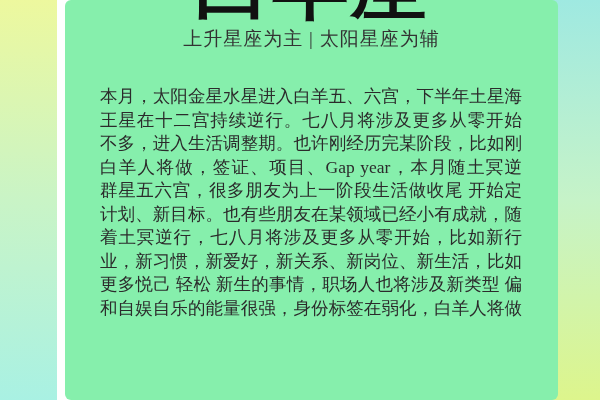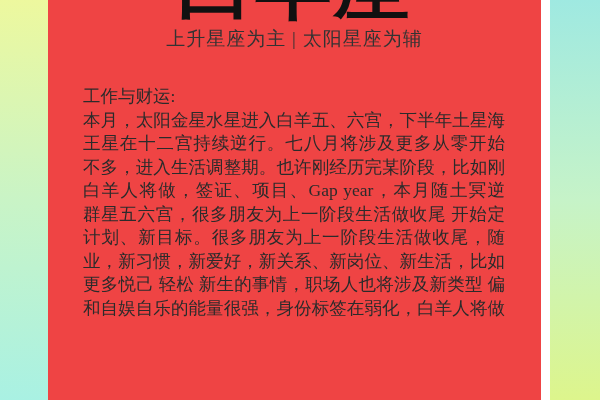--- a/index.html
+++ b/index.html
@@ -24,25 +24,26 @@
     width: 57px;
     background: linear-gradient(180deg, #edf89e 0%, #c9f4c6 50%, #a9f1e3 100%);
   }
   .bg-right {
     right: 0;
     width: 50px;
     background: linear-gradient(180deg, #9fe9e1 0%, #c6f3c8 50%, #ddf58c 100%);
   }
   .card {
     position: absolute;
-    left: 48px;
+    left: 65px;
     top: 0;
     bottom: 0;
     width: 493px;
-    background: #ef4444;
+    background: #86efac;
+    border-radius: 6px;
   }
   .big-title {
     position: absolute;
     top: -53px;
     left: 0;
     right: 0;
     text-align: center;
     font-family: "Liberation Sans", "DejaVu Sans", sans-serif;
     font-weight: 700;
     font-size: 76px;
@@ -87,24 +88,24 @@
 <body>
 
 <div class="bg-strip bg-left"></div>
 <div class="bg-strip bg-right"></div>
 
 <div class="card">
   <div class="big-title">白羊座</div>
   <div class="subtitle">上升星座为主 | 太阳星座为辅</div>
 
   <div class="body-block">
-    <div class="line">工作与财运:</div>
     <div class="line j">本月，太阳金星水星进入白羊五、六宫，下半年土星海</div>
     <div class="line j">王星在十二宫持续逆行。七八月将涉及更多从零开始</div>
     <div class="line j">不多，进入生活调整期。也许刚经历完某阶段，比如刚</div>
     <div class="line j">白羊人将做，签证、项目、Gap year，本月随土冥逆行，</div>
     <div class="line j">群星五六宫，很多朋友为上一阶段生活做收尾 开始定新</div>
-    <div class="line j">计划、新目标。很多朋友为上一阶段生活做收尾，随</div>
+    <div class="line j">计划、新目标。也有些朋友在某领域已经小有成就，随</div>
+    <div class="line j">着土冥逆行，七八月将涉及更多从零开始，比如新行</div>
     <div class="line j">业，新习惯，新爱好，新关系、新岗位、新生活，比如</div>
     <div class="line j">更多悦己 轻松 新生的事情，职场人也将涉及新类型 偏</div>
     <div class="line j">和自娱自乐的能量很强，身份标签在弱化，白羊人将做</div>
   </div>
 </div>
 
 </body></html>

